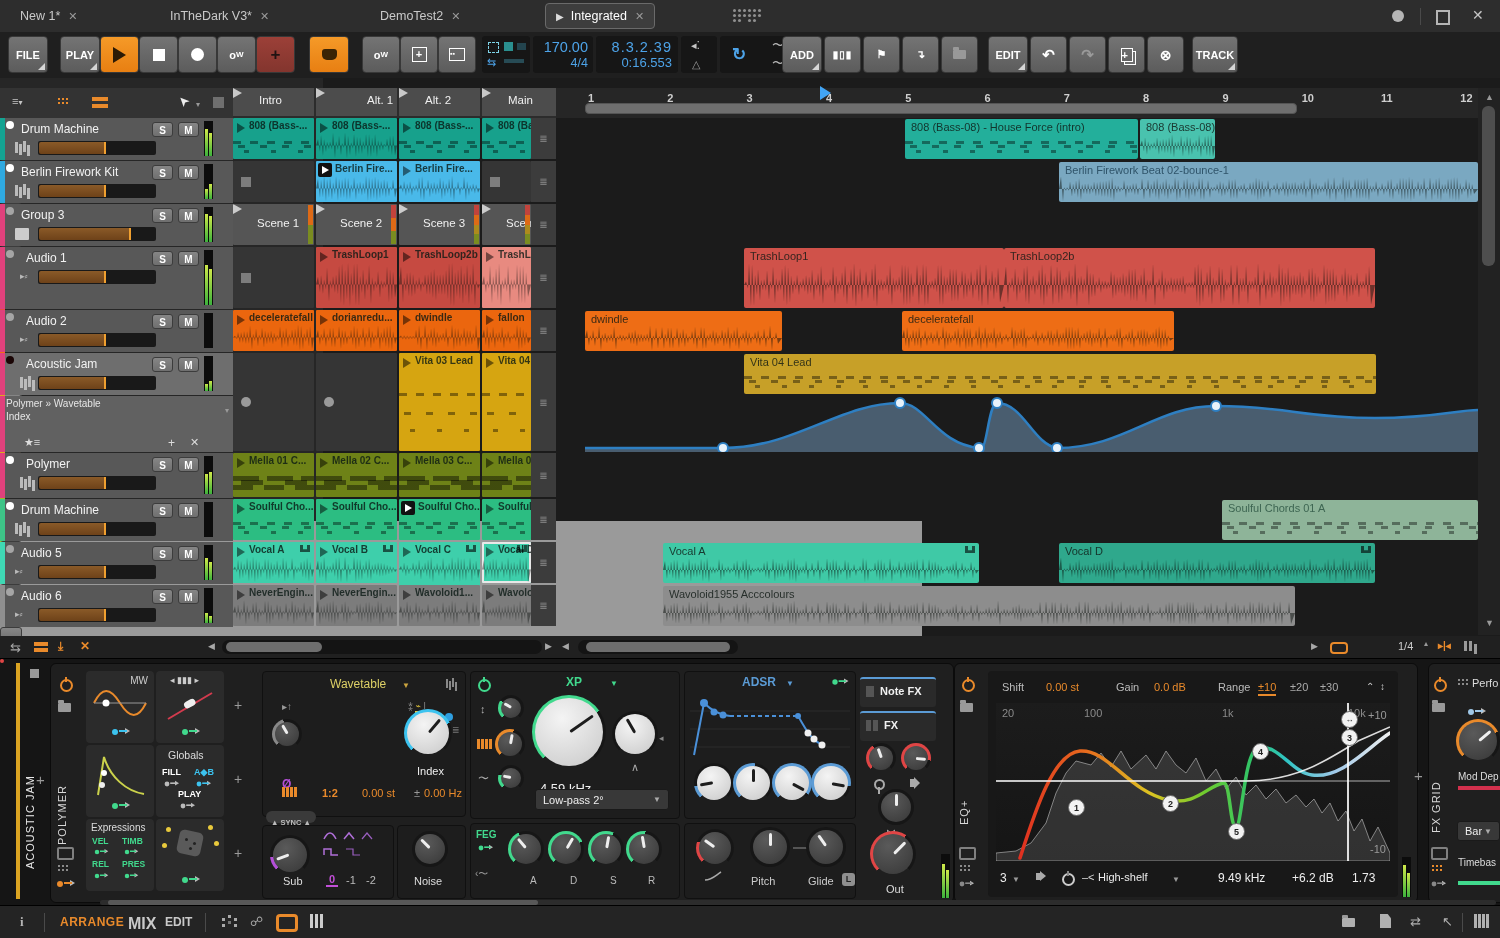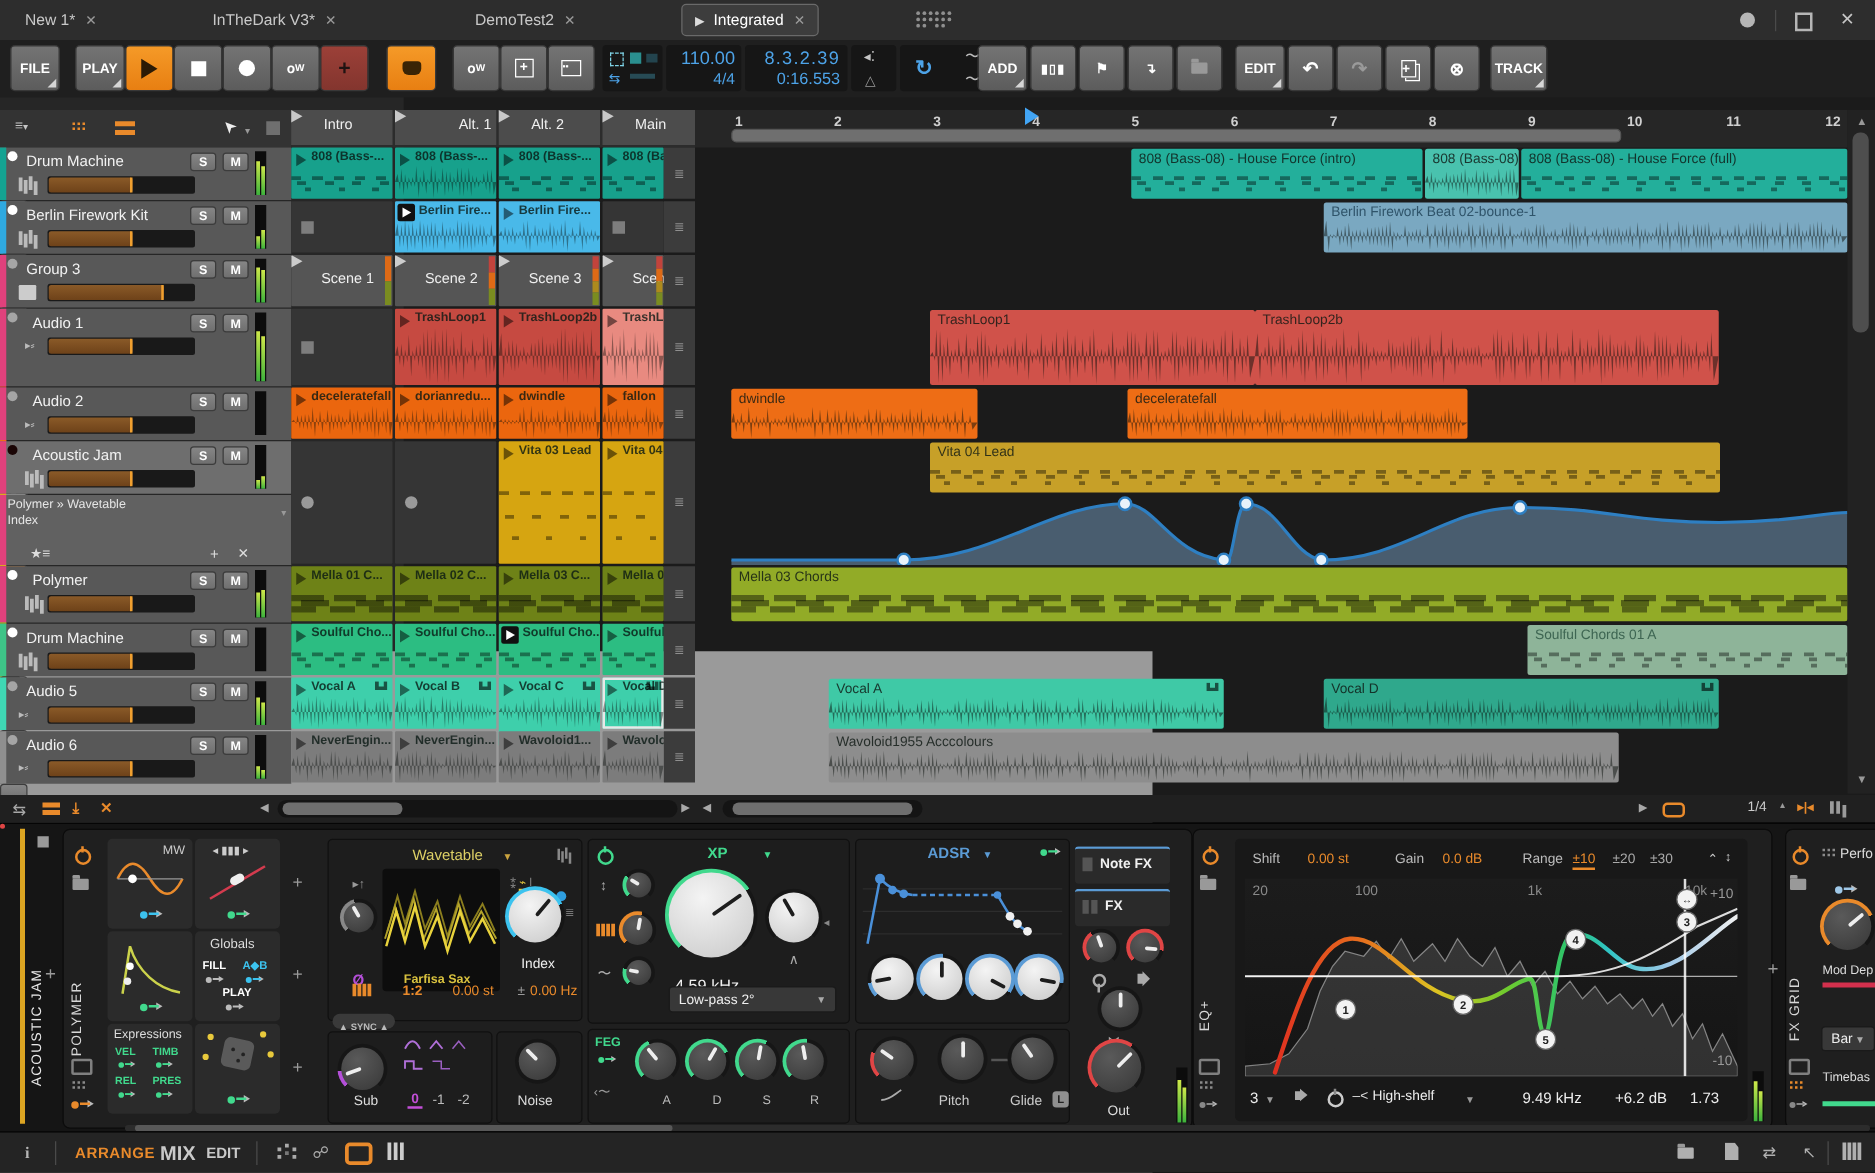--- a/index.html
+++ b/index.html
@@ -131,21 +131,21 @@
       </div>
 
     <div class="disp" style="left:482px;width:48px">
       <span class="abs" style="left:6px;top:6px;width:9px;height:9px;border:1.5px dashed #7fd4e8"></span>
       <span class="abs" style="left:22px;top:6px;width:9px;height:9px;background:#2a8f8f"></span>
       <span class="abs" style="left:35px;top:7px;width:9px;height:7px;background:#23444e"></span>
       <span class="abs blue" style="left:5px;top:20px;font-size:11px">⇆</span>
       <span class="abs" style="left:22px;top:23px;width:20px;height:4px;background:#274b55"></span>
     </div>
     <div class="disp" style="left:533px;width:60px">
-      <span class="abs blue" style="right:5px;top:3px;font-size:14.5px">110.00</span>
+      <span class="abs blue" style="right:5px;top:3px;font-size:14.5px">170.00</span>
       <span class="abs blue" style="right:5px;bottom:3px;font-size:12.5px">4/4</span>
     </div>
     <div class="disp" style="left:596px;width:82px">
       <span class="abs blue" style="right:6px;top:3px;font-size:14.5px;letter-spacing:1px">8.3.2.39</span>
       <span class="abs blue" style="right:6px;bottom:3px;font-size:13px">0:16.553</span>
     </div>
     <div class="disp" style="left:681px;width:36px">
       <span class="abs" style="left:10px;top:3px;color:#c5c5c5;font-size:11px">◂⁚</span>
       <span class="abs" style="left:11px;bottom:2px;color:#9a9a9a;font-size:11px">△</span>
     </div>
@@ -722,24 +722,20 @@
       <div class="aclip" style="left: 905px; top: 119px; width: 233px; height: 40px; background: rgb(35, 175, 155);">
         <div class="alab" style="">808 (Bass-08) - House Force (intro)</div>
         <div class="abs midi" style="left: 0px; top: 16px; right: 0px; height: 22px;"></div>
       </div>
       <div class="aclip" style="left: 1140px; top: 119px; width: 75px; height: 40px; background: rgb(73, 194, 174);">
         <div class="alab" style="">808 (Bass-08)</div>
         <svg width="75" height="26" style="position: absolute; left: 0px; top: 14px; pointer-events: none;">
           <path d="M0,13L2,7.5L4,18.5L5,4.3L7,21.7L8,8.3L10,17.7L11,10.3L13,15.7L14,8.9L16,17.1L17,4.3L19,21.7L20,7.0L22,19.0L23,5.8L25,20.2L26,5.9L28,20.1L29,4.1L31,21.9L32,1.6L34,24.4L35,8.4L37,17.6L38,7.9L40,18.1L41,2.5L43,23.5L44,7.2L46,18.8L47,2.9L49,23.1L50,4.2L52,21.8L53,8.8L55,17.2L56,6.5L58,19.5L59,1.8L61,24.2L62,8.6L64,17.4L65,3.0L67,23.0L68,1.9L70,24.1L71,2.0L73,24.0L75,13Z" fill="rgba(10,15,12,0.5)"></path>
         </svg>
       </div>
-      <div class="aclip" style="left: 1217px; top: 119px; width: 261px; height: 40px; background: rgb(35, 175, 155);">
-        <div class="alab" style="">808 (Bass-08) - House Force (full)</div>
-        <div class="abs midi" style="left: 0px; top: 16px; right: 0px; height: 22px;"></div>
-      </div>
       <div class="aclip" style="left: 1059px; top: 162px; width: 419px; height: 40px; background: rgb(136, 188, 216); opacity: 0.88;">
         <div class="alab" style="color: rgba(35, 75, 100, 0.85);">Berlin Firework Beat 02-bounce-1</div>
         <svg width="419" height="26" style="position: absolute; left: 0px; top: 14px; pointer-events: none;">
           <path d="M0,13L2,0.4L4,25.6L5,11.2L7,14.8L8,11.3L10,14.7L11,5.5L13,20.5L14,7.4L16,18.6L17,4.2L19,21.8L20,1.9L22,24.1L23,8.1L25,17.9L26,7.5L28,18.5L29,7.3L31,18.7L32,8.9L34,17.1L35,5.6L37,20.4L38,5.9L40,20.1L41,5.1L43,20.9L44,5.0L46,21.0L47,4.3L49,21.7L50,3.2L52,22.8L53,1.0L55,25.0L56,8.8L58,17.2L59,9.5L61,16.5L62,11.2L64,14.8L65,3.9L67,22.1L68,8.6L70,17.4L71,8.8L73,17.2L74,6.9L76,19.1L77,6.7L79,19.3L80,11.4L82,14.6L83,2.3L85,23.7L86,10.4L88,15.6L89,3.2L91,22.8L92,7.6L94,18.4L95,4.0L97,22.0L98,1.8L100,24.2L101,7.0L103,19.0L104,5.0L106,21.0L107,2.6L109,23.4L110,7.1L112,18.9L113,8.8L115,17.2L116,1.0L118,25.0L119,3.2L121,22.8L122,10.7L124,15.3L125,3.4L127,22.6L128,1.8L130,24.2L131,6.3L133,19.7L134,5.1L136,20.9L137,9.3L139,16.7L140,1.8L142,24.2L143,1.7L145,24.3L146,10.1L148,15.9L149,3.9L151,22.1L152,10.6L154,15.4L155,10.6L157,15.4L158,7.8L160,18.2L161,5.1L163,20.9L164,6.3L166,19.7L167,8.9L169,17.1L170,2.7L172,23.3L173,3.4L175,22.6L176,2.7L178,23.3L179,9.8L181,16.2L182,8.6L184,17.4L185,6.7L187,19.3L188,10.9L190,15.1L191,6.2L193,19.8L194,5.2L196,20.8L197,1.2L199,24.8L200,2.5L202,23.5L203,4.6L205,21.4L206,9.3L208,16.7L209,4.1L211,21.9L212,11.4L214,14.6L215,8.5L217,17.5L218,6.3L220,19.7L221,10.0L223,16.0L224,5.4L226,20.6L227,4.6L229,21.4L230,6.7L232,19.3L233,6.2L235,19.8L236,5.4L238,20.6L239,8.1L241,17.9L242,6.5L244,19.5L245,4.0L247,22.0L248,9.5L250,16.5L251,1.5L253,24.5L254,6.9L256,19.1L257,6.3L259,19.7L260,8.9L262,17.1L263,9.6L265,16.4L266,5.0L268,21.0L269,1.8L271,24.2L272,7.4L274,18.6L275,0.9L277,25.1L278,8.9L280,17.1L281,6.7L283,19.3L284,0.6L286,25.4L287,3.5L289,22.5L290,3.0L292,23.0L293,10.4L295,15.6L296,3.0L298,23.0L299,2.7L301,23.3L302,3.6L304,22.4L305,2.8L307,23.2L308,1.2L310,24.8L311,8.9L313,17.1L314,9.4L316,16.6L317,4.9L319,21.1L320,10.5L322,15.5L323,7.1L325,18.9L326,9.3L328,16.7L329,3.8L331,22.2L332,2.4L334,23.6L335,9.7L337,16.3L338,6.4L340,19.6L341,1.7L343,24.3L344,1.6L346,24.4L347,2.6L349,23.4L350,0.4L352,25.6L353,2.3L355,23.7L356,9.8L358,16.2L359,5.0L361,21.0L362,7.4L364,18.6L365,1.4L367,24.6L368,10.8L370,15.2L371,1.2L373,24.8L374,5.9L376,20.1L377,2.2L379,23.8L380,1.1L382,24.9L383,7.7L385,18.3L386,7.8L388,18.2L389,2.6L391,23.4L392,2.1L394,23.9L395,0.8L397,25.2L398,1.0L400,25.0L401,6.7L403,19.3L404,9.8L406,16.2L407,2.9L409,23.1L410,5.8L412,20.2L413,8.1L415,17.9L419,13Z" fill="rgba(10,15,12,0.5)"></path>
         </svg>
       </div>
       <div class="aclip" style="left: 744px; top: 248px; width: 260px; height: 60px; background: rgb(208, 82, 74);">
         <div class="alab" style="">TrashLoop1</div>
         <svg width="260" height="46" style="position: absolute; left: 0px; top: 14px; pointer-events: none;">
           <path d="M0,23L2,19.5L4,26.5L5,1.5L7,44.5L8,2.3L10,43.7L11,12.8L13,33.2L14,7.3L16,38.7L17,17.5L19,28.5L20,17.0L22,29.0L23,8.3L25,37.7L26,18.7L28,27.3L29,4.4L31,41.6L32,15.9L34,30.1L35,17.2L37,28.8L38,6.0L40,40.0L41,2.3L43,43.7L44,4.9L46,41.1L47,13.6L49,32.4L50,18.0L52,28.0L53,12.7L55,33.3L56,19.1L58,26.9L59,15.9L61,30.1L62,13.0L64,33.0L65,14.3L67,31.7L68,7.3L70,38.7L71,17.1L73,28.9L74,10.7L76,35.3L77,3.7L79,42.3L80,16.9L82,29.1L83,19.5L85,26.5L86,16.4L88,29.6L89,4.3L91,41.7L92,13.2L94,32.8L95,17.7L97,28.3L98,10.1L100,35.9L101,3.2L103,42.8L104,19.1L106,26.9L107,6.8L109,39.2L110,0.8L112,45.2L113,12.4L115,33.6L116,5.7L118,40.3L119,17.5L121,28.5L122,9.0L124,37.0L125,18.2L127,27.8L128,5.9L130,40.1L131,0.7L133,45.3L134,16.7L136,29.3L137,16.7L139,29.3L140,18.5L142,27.5L143,12.5L145,33.5L146,2.6L148,43.4L149,15.3L151,30.7L152,17.0L154,29.0L155,14.0L157,32.0L158,2.3L160,43.7L161,2.6L163,43.4L164,3.7L166,42.3L167,10.5L169,35.5L170,19.6L172,26.4L173,2.7L175,43.3L176,12.2L178,33.8L179,1.5L181,44.5L182,2.9L184,43.1L185,18.9L187,27.1L188,18.1L190,27.9L191,15.5L193,30.5L194,2.8L196,43.2L197,2.8L199,43.2L200,13.0L202,33.0L203,14.4L205,31.6L206,5.9L208,40.1L209,6.8L211,39.2L212,6.6L214,39.4L215,19.5L217,26.5L218,8.2L220,37.8L221,10.2L223,35.8L224,15.7L226,30.3L227,9.1L229,36.9L230,17.1L232,28.9L233,5.9L235,40.1L236,1.4L238,44.6L239,19.1L241,26.9L242,1.7L244,44.3L245,16.0L247,30.0L248,8.2L250,37.8L251,14.3L253,31.7L254,5.6L256,40.4L260,23Z" fill="rgba(10,15,12,0.5)"></path>
@@ -759,24 +755,20 @@
       </div>
       <div class="aclip" style="left: 902px; top: 311px; width: 272px; height: 40px; background: rgb(238, 109, 21);">
         <div class="alab" style="">deceleratefall</div>
         <svg width="272" height="26" style="position: absolute; left: 0px; top: 14px; pointer-events: none;">
           <path d="M0,13L2,4.8L4,21.2L5,1.9L7,24.1L8,8.4L10,17.6L11,4.4L13,21.6L14,4.9L16,21.1L17,1.9L19,24.1L20,10.1L22,15.9L23,5.1L25,20.9L26,9.7L28,16.3L29,6.4L31,19.6L32,9.1L34,16.9L35,4.8L37,21.2L38,10.7L40,15.3L41,1.1L43,24.9L44,4.9L46,21.1L47,7.3L49,18.7L50,9.7L52,16.3L53,5.3L55,20.7L56,2.7L58,23.3L59,8.2L61,17.8L62,1.5L64,24.5L65,3.4L67,22.6L68,3.0L70,23.0L71,10.9L73,15.1L74,4.7L76,21.3L77,0.7L79,25.3L80,6.8L82,19.2L83,2.0L85,24.0L86,7.5L88,18.5L89,6.7L91,19.3L92,1.9L94,24.1L95,8.0L97,18.0L98,6.0L100,20.0L101,10.6L103,15.4L104,8.4L106,17.6L107,11.2L109,14.8L110,1.6L112,24.4L113,4.3L115,21.7L116,6.6L118,19.4L119,3.3L121,22.7L122,2.1L124,23.9L125,9.7L127,16.3L128,11.2L130,14.8L131,8.2L133,17.8L134,4.8L136,21.2L137,9.7L139,16.3L140,6.9L142,19.1L143,9.5L145,16.5L146,5.0L148,21.0L149,4.7L151,21.3L152,8.1L154,17.9L155,3.8L157,22.2L158,8.1L160,17.9L161,7.0L163,19.0L164,1.4L166,24.6L167,1.4L169,24.6L170,1.6L172,24.4L173,4.2L175,21.8L176,2.1L178,23.9L179,9.4L181,16.6L182,7.6L184,18.4L185,5.6L187,20.4L188,3.8L190,22.2L191,7.1L193,18.9L194,7.2L196,18.8L197,2.2L199,23.8L200,9.1L202,16.9L203,2.4L205,23.6L206,11.0L208,15.0L209,9.0L211,17.0L212,8.7L214,17.3L215,3.6L217,22.4L218,2.1L220,23.9L221,10.5L223,15.5L224,8.5L226,17.5L227,6.0L229,20.0L230,3.0L232,23.0L233,10.1L235,15.9L236,5.0L238,21.0L239,3.9L241,22.1L242,3.7L244,22.3L245,5.5L247,20.5L248,8.4L250,17.6L251,6.8L253,19.2L254,3.1L256,22.9L257,1.0L259,25.0L260,3.9L262,22.1L263,4.0L265,22.0L266,10.3L268,15.7L272,13Z" fill="rgba(10,15,12,0.5)"></path>
         </svg>
       </div>
       <div class="aclip" style="left: 744px; top: 354px; width: 632px; height: 40px; background: rgb(199, 160, 40);">
         <div class="alab" style="">Vita 04 Lead</div>
         <div class="abs midi" style="left: 0px; top: 16px; right: 0px; height: 22px;"></div>
-      </div>
-      <div class="aclip" style="left: 585px; top: 454px; width: 893px; height: 43px; background: rgb(146, 171, 39);">
-        <div class="alab" style="">Mella 03 Chords</div>
-        <div class="abs midi2" style="left: 0px; top: 16px; right: 0px; height: 25px;"></div>
       </div>
       <div class="aclip" style="left: 1222px; top: 500px; width: 256px; height: 40px; background: rgb(158, 202, 171); opacity: 0.88;">
         <div class="alab" style="color: rgb(67, 112, 90);">Soulful Chords 01 A</div>
         <div class="abs midi" style="left: 0px; top: 16px; right: 0px; height: 22px;"></div>
       </div>
       <div class="aclip" style="left: 663px; top: 543px; width: 316px; height: 40px; background: rgb(63, 201, 166);">
         <div class="alab" style="">Vocal A</div>
         <div class="corner" style=""></div>
         <svg width="316" height="26" style="position: absolute; left: 0px; top: 14px; pointer-events: none;">
           <path d="M0,13L2,4.0L4,22.0L5,7.8L7,18.2L8,4.3L10,21.7L11,2.4L13,23.6L14,2.6L16,23.4L17,9.8L19,16.2L20,4.5L22,21.5L23,7.0L25,19.0L26,1.2L28,24.8L29,5.7L31,20.3L32,5.2L34,20.8L35,7.0L37,19.0L38,1.4L40,24.6L41,3.8L43,22.2L44,0.6L46,25.4L47,9.1L49,16.9L50,9.2L52,16.8L53,10.5L55,15.5L56,2.1L58,23.9L59,5.7L61,20.3L62,9.9L64,16.1L65,9.0L67,17.0L68,10.8L70,15.2L71,5.4L73,20.6L74,2.9L76,23.1L77,8.9L79,17.1L80,3.4L82,22.6L83,1.5L85,24.5L86,6.4L88,19.6L89,10.3L91,15.7L92,11.2L94,14.8L95,9.7L97,16.3L98,10.5L100,15.5L101,5.3L103,20.7L104,3.2L106,22.8L107,10.4L109,15.6L110,1.2L112,24.8L113,4.5L115,21.5L116,5.4L118,20.6L119,5.4L121,20.6L122,8.8L124,17.2L125,2.0L127,24.0L128,2.3L130,23.7L131,0.6L133,25.4L134,6.6L136,19.4L137,9.4L139,16.6L140,8.4L142,17.6L143,3.5L145,22.5L146,10.9L148,15.1L149,5.4L151,20.6L152,10.3L154,15.7L155,2.3L157,23.7L158,9.3L160,16.7L161,11.3L163,14.7L164,1.2L166,24.8L167,4.2L169,21.8L170,1.8L172,24.2L173,2.8L175,23.2L176,7.8L178,18.2L179,10.5L181,15.5L182,2.6L184,23.4L185,4.3L187,21.7L188,10.7L190,15.3L191,7.0L193,19.0L194,11.4L196,14.6L197,8.7L199,17.3L200,0.5L202,25.5L203,2.1L205,23.9L206,11.0L208,15.0L209,11.4L211,14.6L212,5.2L214,20.8L215,2.0L217,24.0L218,2.1L220,23.9L221,4.9L223,21.1L224,10.2L226,15.8L227,1.1L229,24.9L230,7.7L232,18.3L233,8.9L235,17.1L236,3.8L238,22.2L239,9.0L241,17.0L242,4.6L244,21.4L245,5.7L247,20.3L248,4.2L250,21.8L251,3.7L253,22.3L254,2.0L256,24.0L257,10.8L259,15.2L260,1.6L262,24.4L263,10.3L265,15.7L266,2.0L268,24.0L269,4.7L271,21.3L272,3.9L274,22.1L275,6.5L277,19.5L278,8.5L280,17.5L281,11.4L283,14.6L284,8.5L286,17.5L287,8.3L289,17.7L290,6.0L292,20.0L293,3.5L295,22.5L296,10.5L298,15.5L299,5.2L301,20.8L302,9.0L304,17.0L305,10.7L307,15.3L308,4.4L310,21.6L311,9.3L313,16.7L316,13Z" fill="rgba(10,15,12,0.5)"></path>
@@ -903,28 +895,20 @@
     <span class="abs" style="left:234px;top:38px;color:#9a9a9a;font-size:14px">+</span>
     <span class="abs" style="left:234px;top:112px;color:#9a9a9a;font-size:14px">+</span>
     <span class="abs" style="left:234px;top:186px;color:#9a9a9a;font-size:14px">+</span>
 
     <div class="sect" style="left:262px;top:12px;width:204px;height:146px"></div>
     <span class="t" style="left:330px;top:18px;color:#ddd066;font-size:12px">Wavetable</span>
     <span class="abs" style="left:402px;top:22px;color:#cba43f;font-size:8px">▼</span>
     <span class="abs" style="left:446px;top:20px;width:2px;height:9px;background:#888;box-shadow:3px 2px #888,6px -1px #888,9px 3px #888"></span>
     <span class="abs" style="left:282px;top:42px;color:#999;font-size:10px">▸↑</span>
     <span class="abs" style="left:282px;top:118px;color:#b44fd8;font-size:12px;font-weight:bold">Ø</span>
-    <div class="abs" style="left:306px;top:36px;width:94px;height:98px;background:#0d0d0d;border-radius:3px">
-      <svg width="94" height="78">
-        <path d="M4,50 L12,22 L18,44 L26,18 L34,48 L44,26 L52,54 L62,22 L70,46 L80,28 L90,50" stroke="#8a7d1e" stroke-width="1.5" fill="none"></path>
-        <path d="M2,56 L10,30 L17,52 L25,24 L33,56 L43,32 L51,60 L61,28 L69,52 L79,34 L91,56" stroke="#b3a32a" stroke-width="1.5" fill="none"></path>
-        <path d="M3,62 L11,34 L18,58 L26,30 L34,62 L44,38 L52,66 L62,34 L70,58 L80,40 L90,60" stroke="#e8d23c" stroke-width="2" fill="none"></path>
-      </svg>
-      <span class="t" style="left:17px;bottom:4px;color:#d9c23f;font-size:10px;font-weight:bold">Farfisa Sax</span>
-    </div>
     <span class="abs" style="left:408px;top:40px;color:#888;font-size:9px">⁑ <span style="color:#e8c93c;border-bottom:2px solid #e8c93c">⌁</span> ǀ</span>
     <span class="abs" style="left:452px;top:66px;color:#777;font-size:9px">≣</span>
     <span class="t" style="left:417px;top:106px;color:#eee">Index</span>
     <span class="abs" style="left:445px;top:54px;width:8px;height:8px;border-radius:50%;background:#2f9fe0"></span>
     <span class="abs" style="left:282px;top:128px;width:3px;height:10px;background:#e98a2b;box-shadow:4px 0 #e98a2b,8px 0 #e98a2b,12px 0 #e98a2b"></span>
     <span class="t" style="left:322px;top:128px;color:#e98a2b;font-weight:bold">1:2</span>
     <span class="t" style="left:362px;top:128px;color:#e98a2b">0.00 st</span>
     <span class="t" style="left:414px;top:128px;color:#999">±</span>
     <span class="t" style="left:424px;top:128px;color:#e98a2b">0.00 Hz</span>
     <div class="abs" style="left:266px;top:152px;width:50px;height:12px;background:#3a3a3a;border-radius:6px;text-align:center">

